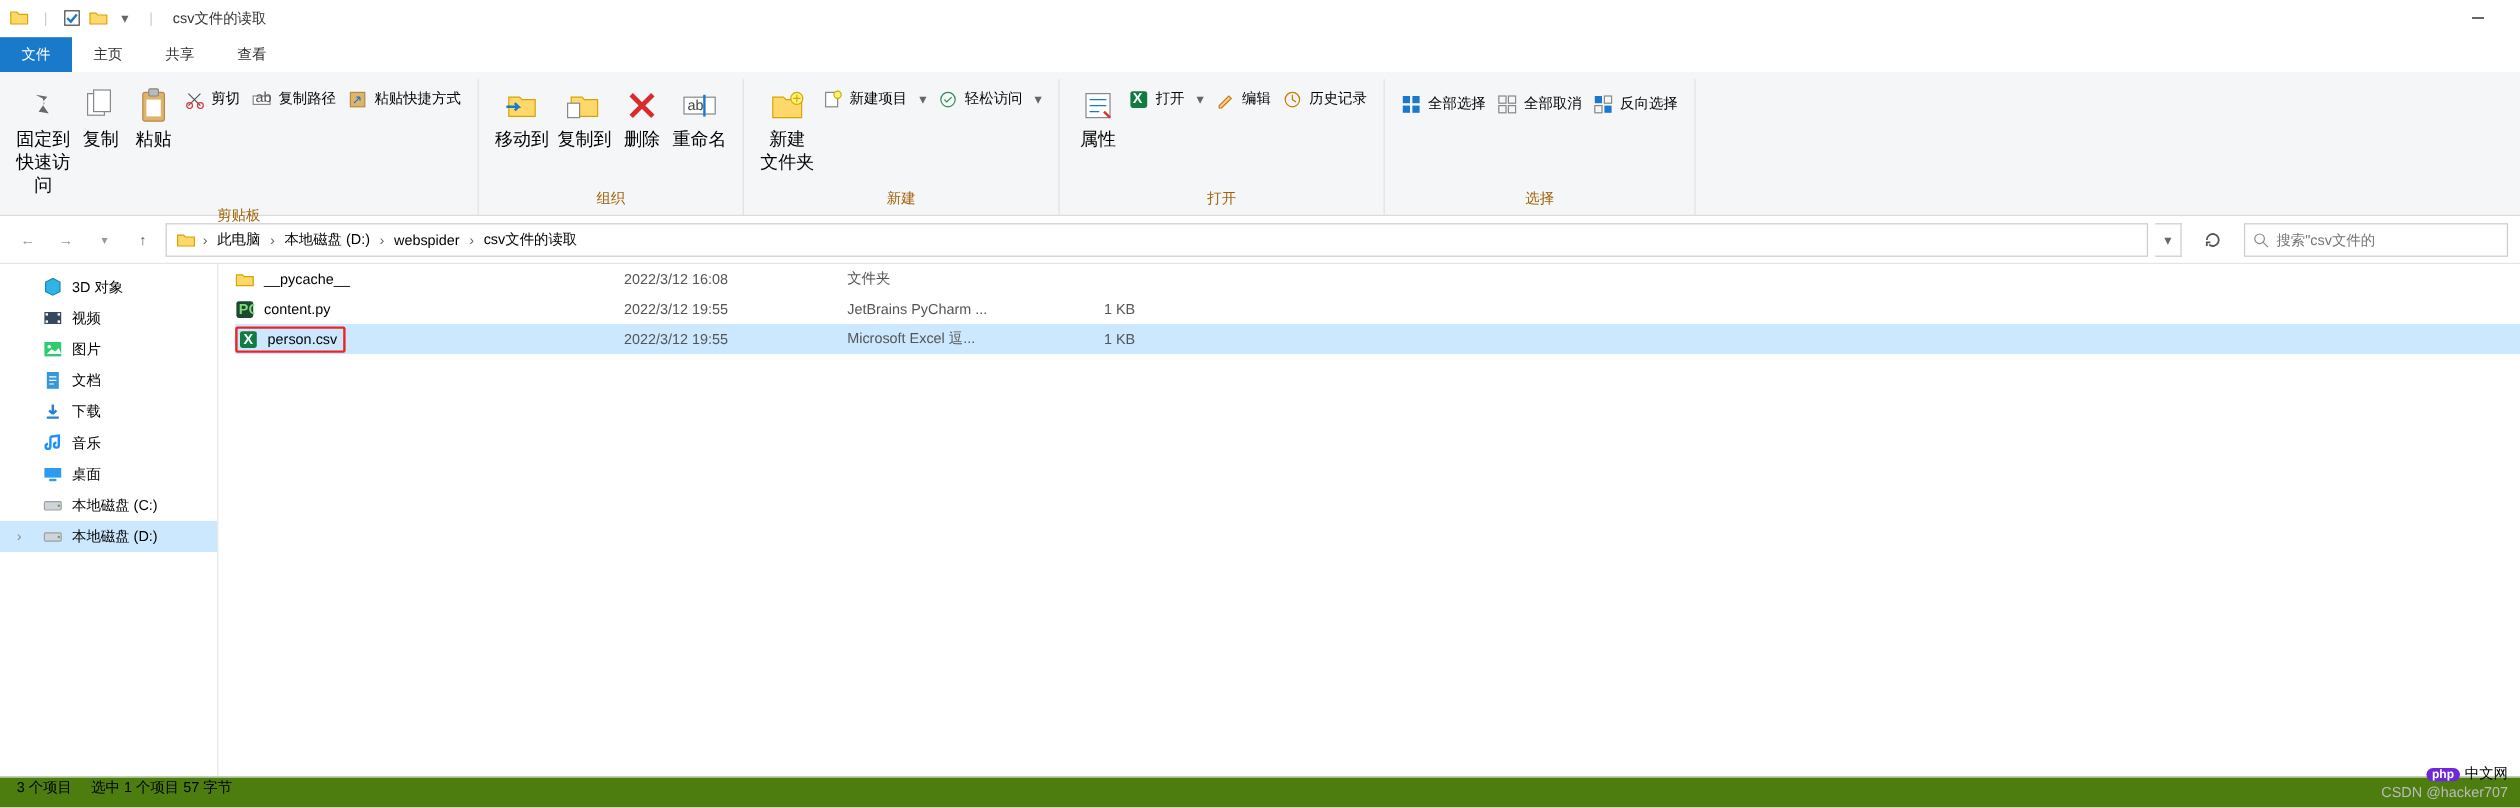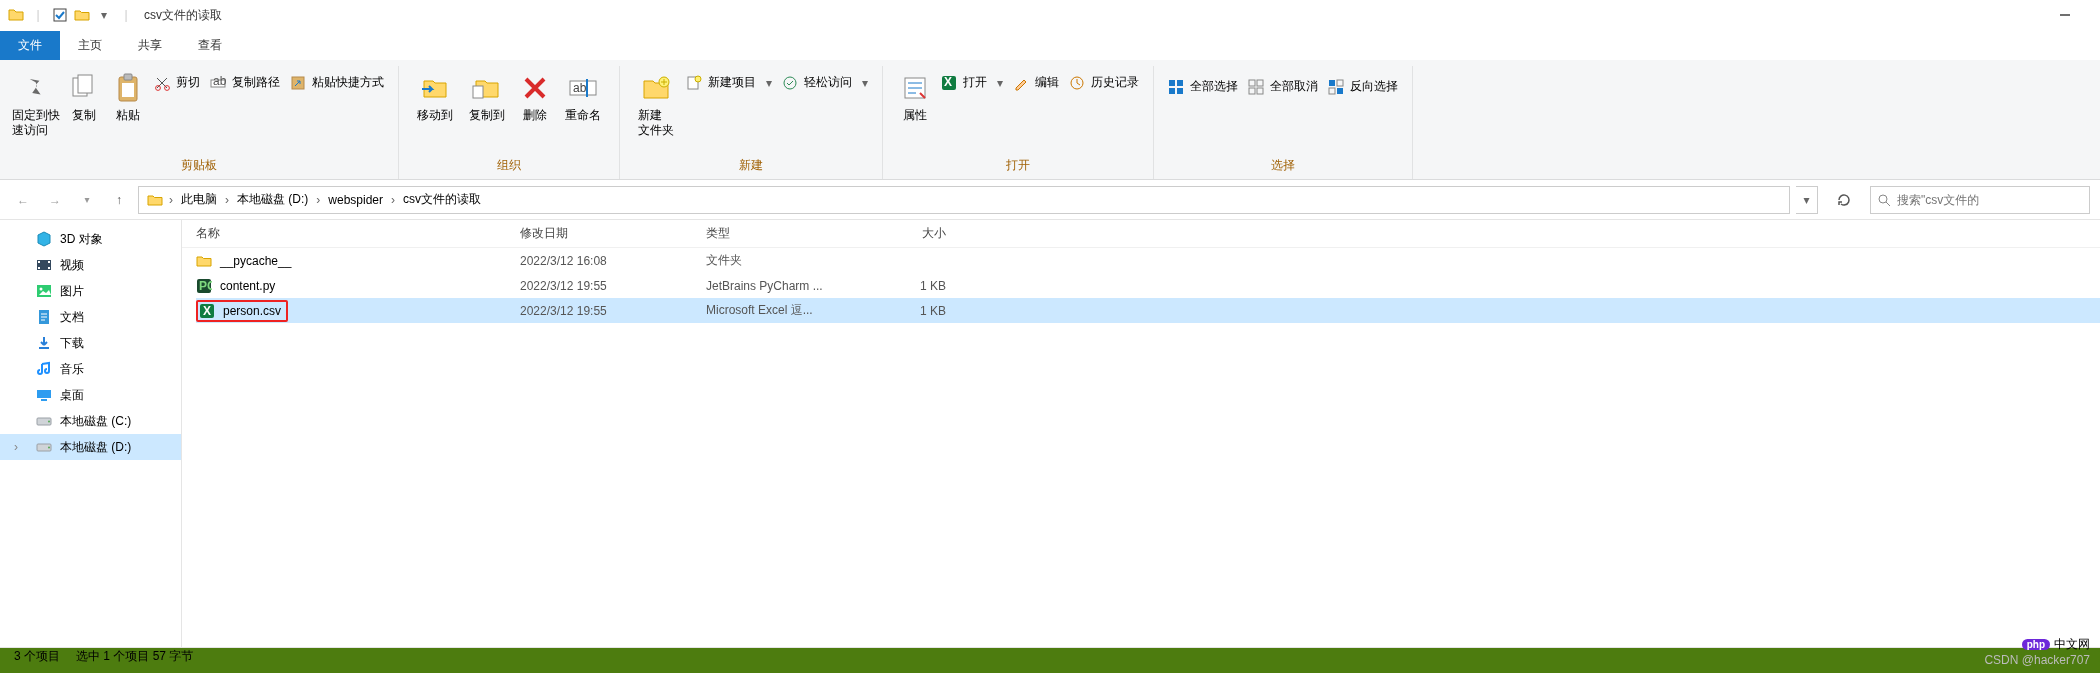--- a/index.html
+++ b/index.html
@@ -11,21 +11,21 @@
 .minbtn{position:absolute;right:26px;top:6px;width:18px;height:18px;display:flex;align-items:center;justify-content:center}
 .tabs{height:30px;display:flex;align-items:flex-end;background:#fff}
 .tab{padding:6px 18px;color:#333;cursor:pointer}
 .tab.active{background:#1979ca;color:#fff}
 .ribbon{height:120px;background:#f5f6f7;border-bottom:1px solid #dadbdc;display:flex;padding-top:6px}
 .rgroup{display:flex;flex-direction:column;justify-content:space-between;align-items:center;padding:0 10px;border-right:1px solid #e1e2e3;position:relative}
 .rgroup .glabel{color:#a16207;font-size:12px;padding:3px 0 5px}
 .rgroup .body{display:flex;align-items:flex-start;flex:1}
 .bigbtn{width:52px;display:flex;flex-direction:column;align-items:center;gap:2px;padding:4px 2px;cursor:pointer}
 .bigbtn .icn{height:36px;display:flex;align-items:center;justify-content:center}
-.bigbtn .lbl{text-align:left;line-height:1.25;font-size:12px}
+.bigbtn .lbl{text-align:center;line-height:1.25;font-size:15px}
 .smallrow{display:flex;align-items:center;gap:6px;padding:2px 4px;cursor:pointer;white-space:nowrap}
 .smallrow .lbl{font-size:12px}
 .smallcol{display:flex;flex-direction:row;gap:2px;padding-top:6px}
 .navbar{height:40px;display:flex;align-items:center;padding:0 10px;border-bottom:1px solid #e5e5e5;gap:6px}
 .navbtn{width:26px;height:26px;display:flex;align-items:center;justify-content:center;color:#999;cursor:pointer}
 .navbtn.enabled{color:#555}
 .pathbox{flex:1;height:28px;border:1px solid #ccc;display:flex;align-items:center;padding:0 4px;gap:0}
 .pathbox .crumb{padding:4px 6px;cursor:pointer}
 .pathbox .chev{color:#666;padding:4px 2px}
 .pathdd{width:22px;height:28px;border:1px solid #ccc;border-left:0;display:flex;align-items:center;justify-content:center;cursor:pointer}
@@ -428,26 +428,20 @@
         <span class="ticn">
           <svg width="16" height="16">
             <rect x="1" y="5" width="14" height="7" rx="1" fill="#d0d4d8" stroke="#9aa0a6"></rect>
             <circle cx="13" cy="8.5" r="1" fill="#5a5"></circle>
           </svg>
         </span>
         <span>本地磁盘 (D:)</span>
       </div>
     </div>
   <div class="listing">
-    <div class="cols">
-      <div class="col c-name">名称</div>
-      <div class="col c-date">修改日期</div>
-      <div class="col c-type">类型</div>
-      <div class="col c-size">大小</div>
-    </div>
     <div class="rows" id="rows">
         <div class="row">
           <div class="rc-name">
             <span class="ficn">
               <svg width="16" height="16">
                 <path d="M1 4h5l1.5 1.5H15V13H1z" fill="#ffd86b" stroke="#d8a400"></path>
               </svg>
             </span>
             <span>__pycache__</span>
           </div>

